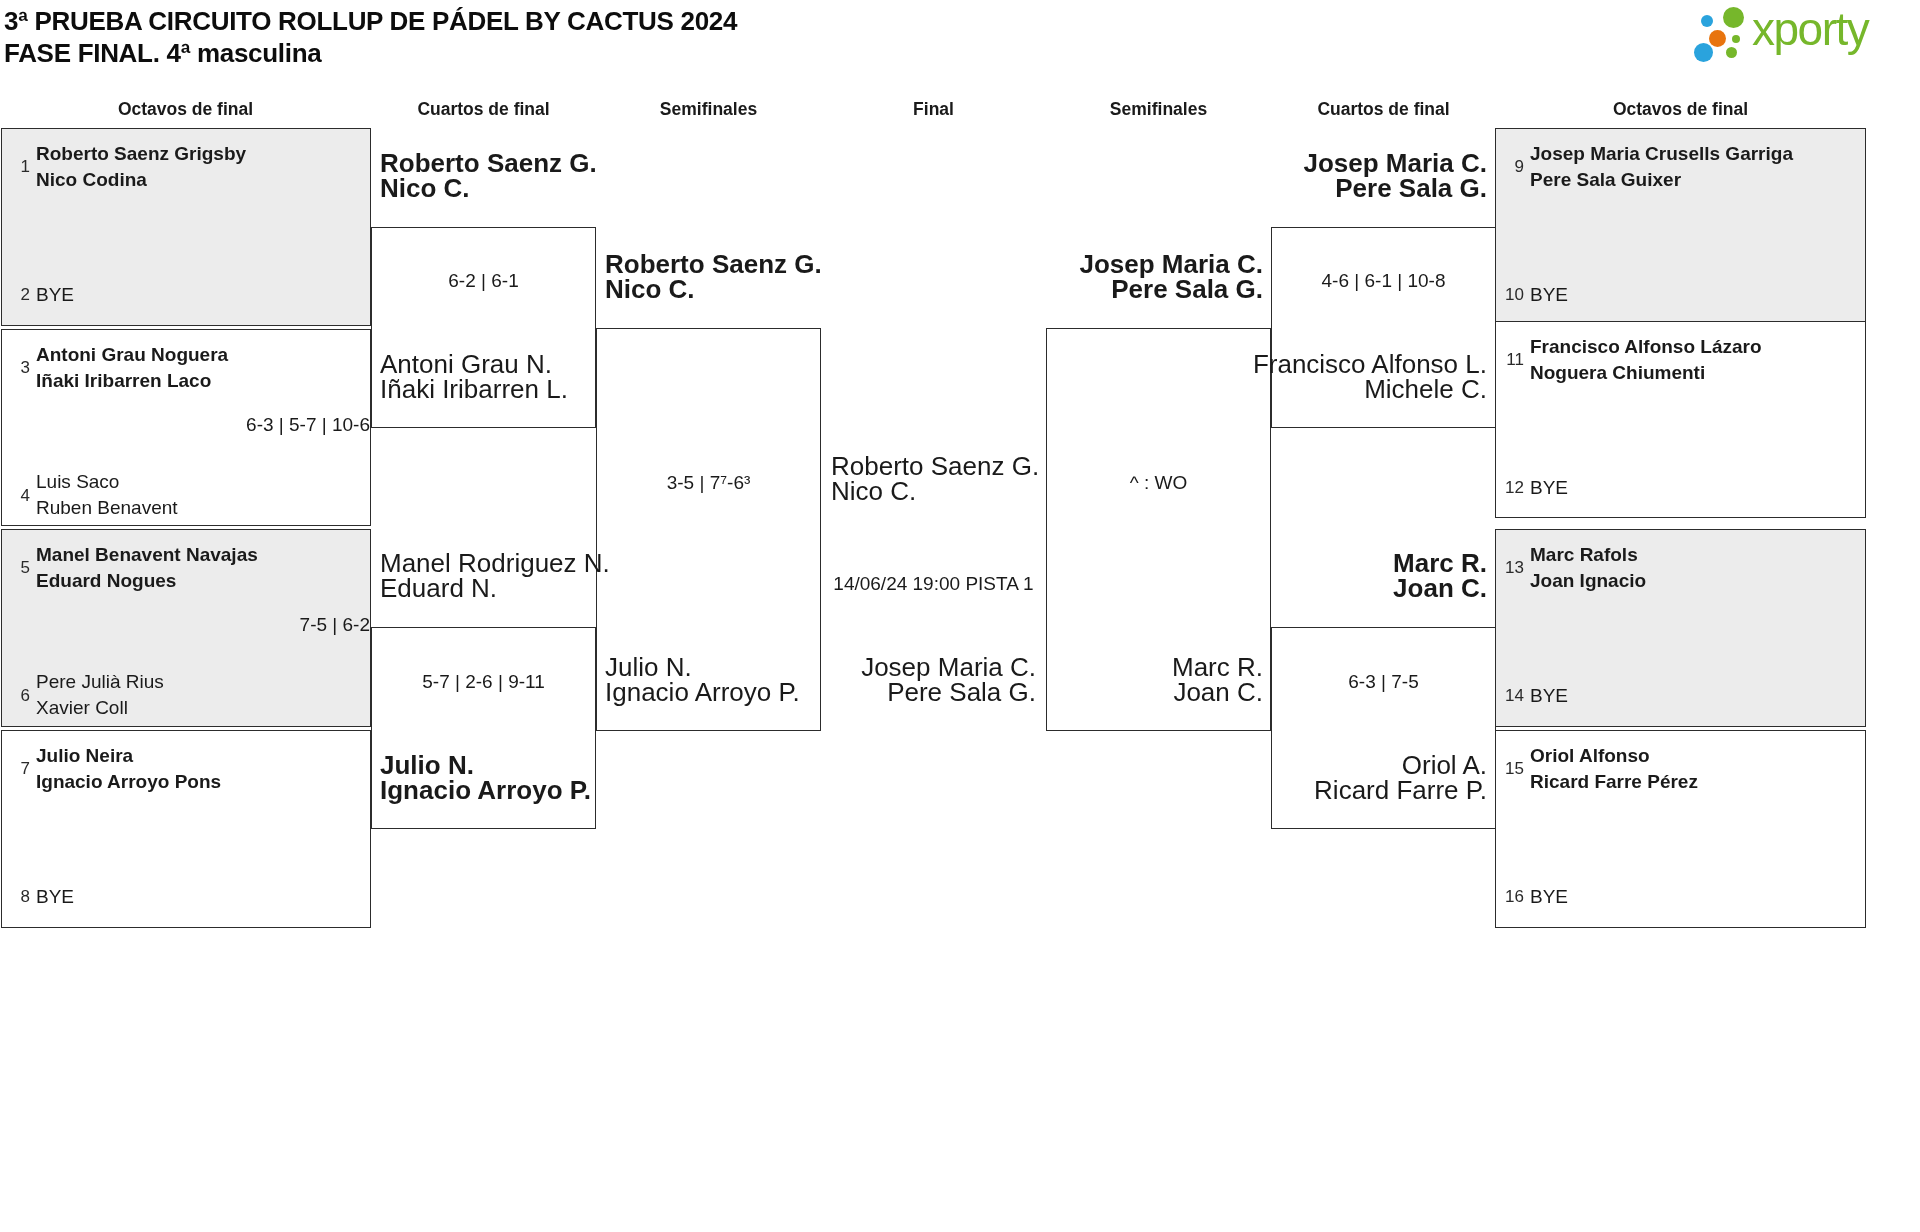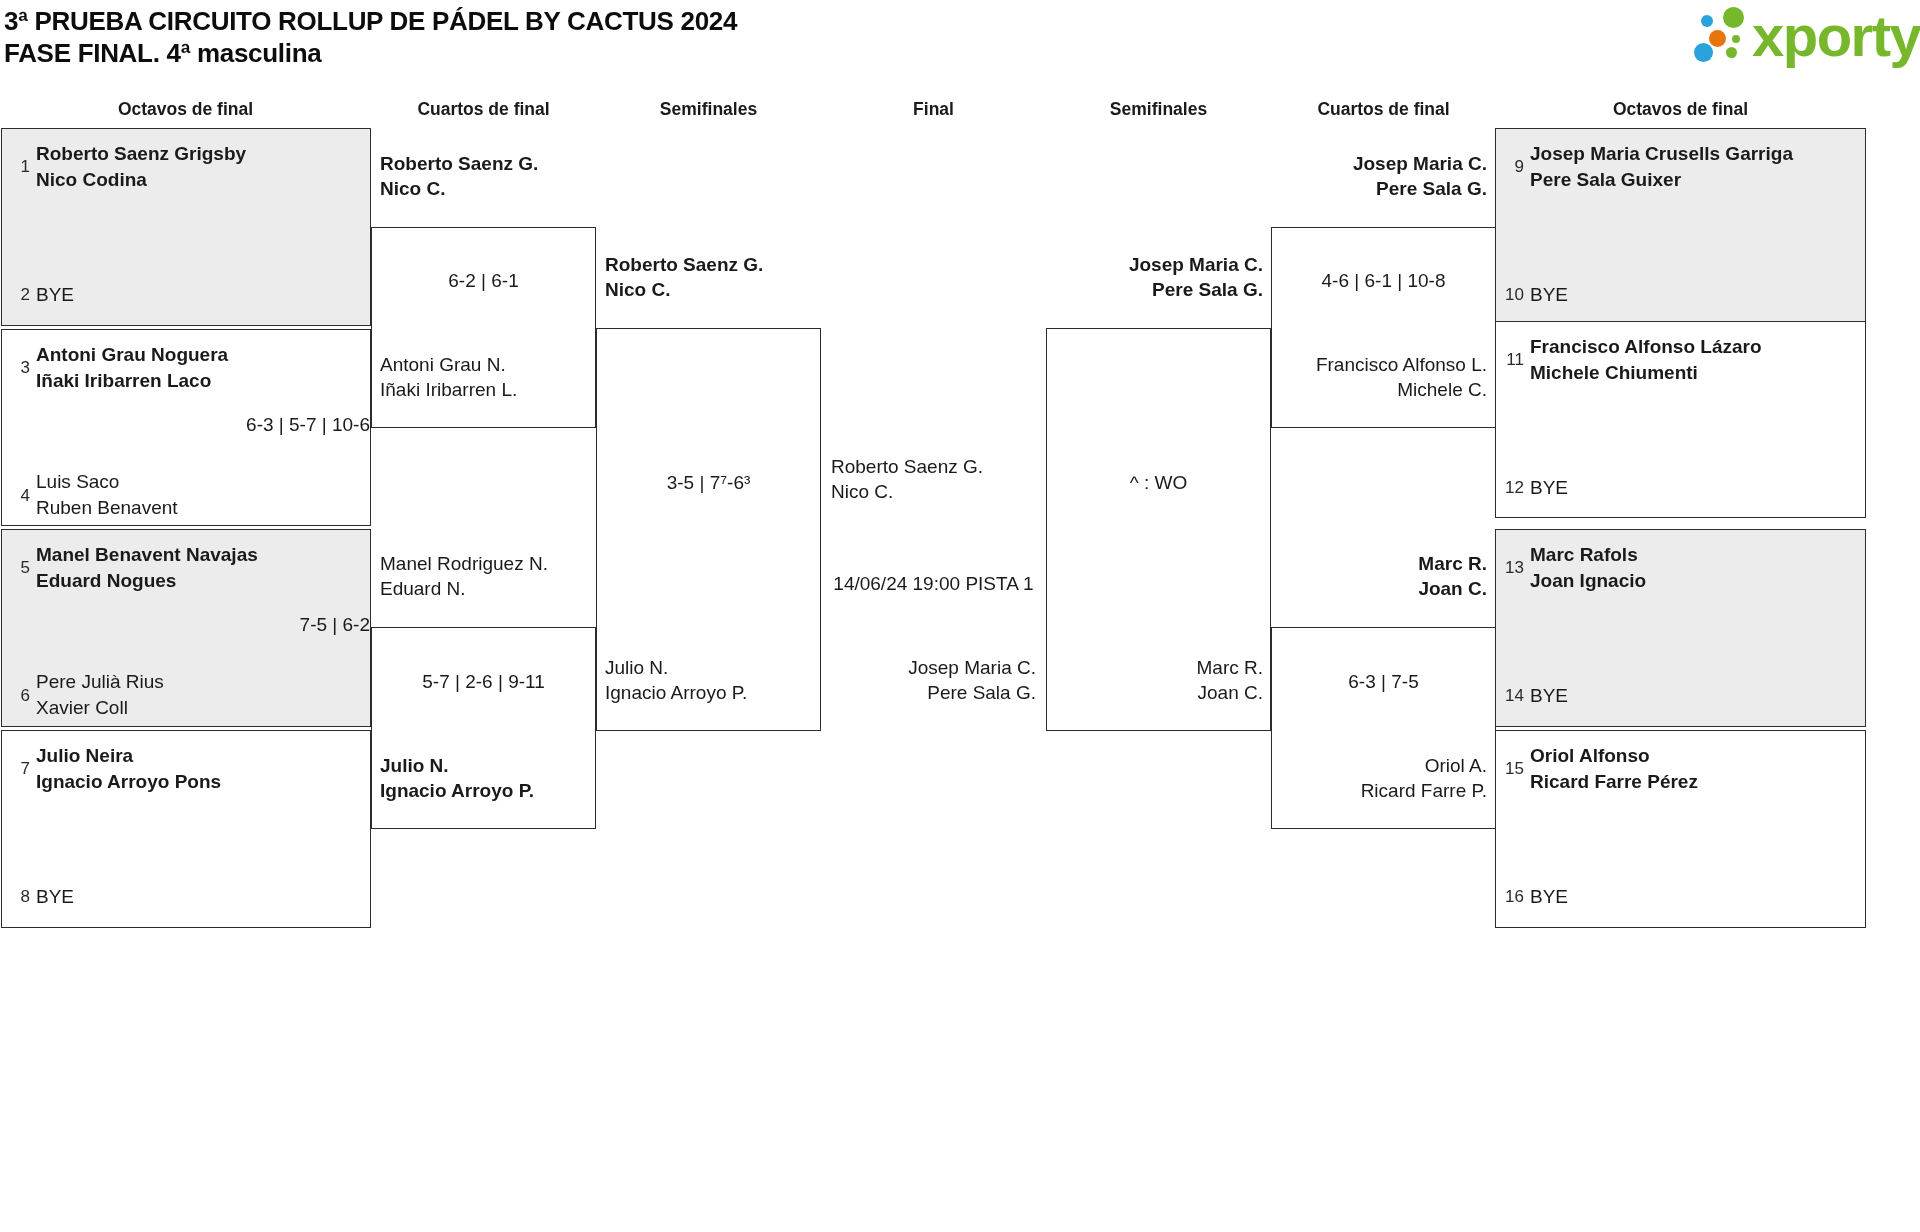--- a/index.html
+++ b/index.html
@@ -20,28 +20,28 @@
   .sb{left:6px;top:156px;}
   .team{position:absolute;left:34px;font-size:19px;line-height:26px;white-space:nowrap;}
   .ta{top:12px;}
   .tb{top:139px;}
   .tbye{top:153px;}
   .w600{font-weight:600;}
   .oscore{position:absolute;left:0;right:0;top:84px;text-align:right;font-size:19px;}
   
   .rbox{position:absolute;border:1.5px solid #2c2c2c;box-sizing:border-box;background:transparent;}
   
-  .lbl{position:absolute;font-size:19px;line-height:25px;white-space:nowrap;}
+  .lbl{position:absolute;font-size:26px;line-height:25px;white-space:nowrap;}
   .lbl.r{text-align:right;}
   
   .rscore{position:absolute;width:225px;text-align:center;font-size:19px;line-height:25px;white-space:nowrap;}
   
   .logo{position:absolute;left:1685px;top:0;width:235px;height:66px;}
   .dot{position:absolute;border-radius:50%;}
-  .brand{position:absolute;left:67px;top:2px;font-size:58px;font-weight:700;letter-spacing:-1.5px;}
+  .brand{position:absolute;left:67px;top:2px;font-size:46px;font-weight:400;letter-spacing:-1.5px;}
 </style>
 </head>
 <body>
 
 <div class="canvas">
 
   <div class="ttl" style="top:6px">3ª PRUEBA CIRCUITO ROLLUP DE PÁDEL BY CACTUS 2024</div>
   <div class="ttl" style="top:38px">FASE FINAL. 4ª masculina</div>
 
   <div class="logo">
@@ -126,21 +126,21 @@
     <div class="team tbye">
         <div>BYE</div>
         <div></div>
       </div>
   </div>
 
   <div class="obox" style="left:1495px;top:321px;width:371px;height:197px">
     <span class="seed sa">11</span>
     <div class="team ta w600">
         <div>Francisco Alfonso Lázaro</div>
-        <div>Michele Chiumenti</div>
+        <div>Noguera Chiumenti</div>
       </div>
     <span class="seed sb">12</span>
     <div class="team tbye">
         <div>BYE</div>
         <div></div>
       </div>
   </div>
 
   <div class="obox shaded" style="left:1495px;top:529px;width:371px;height:198px">
     <span class="seed sa">13</span>

